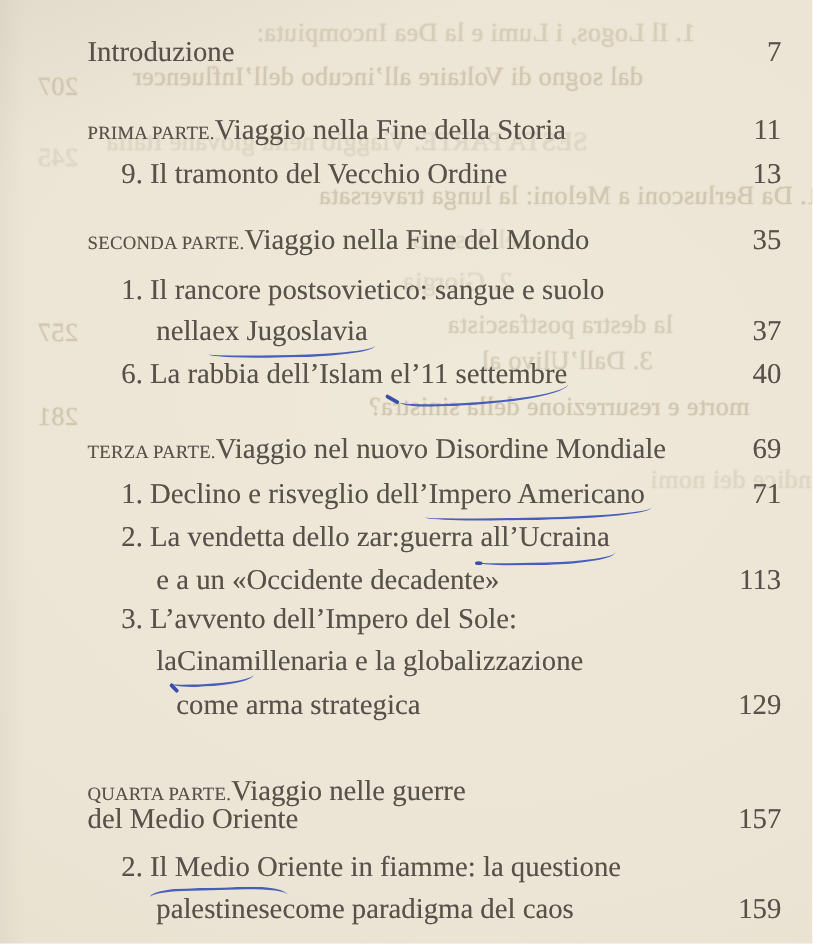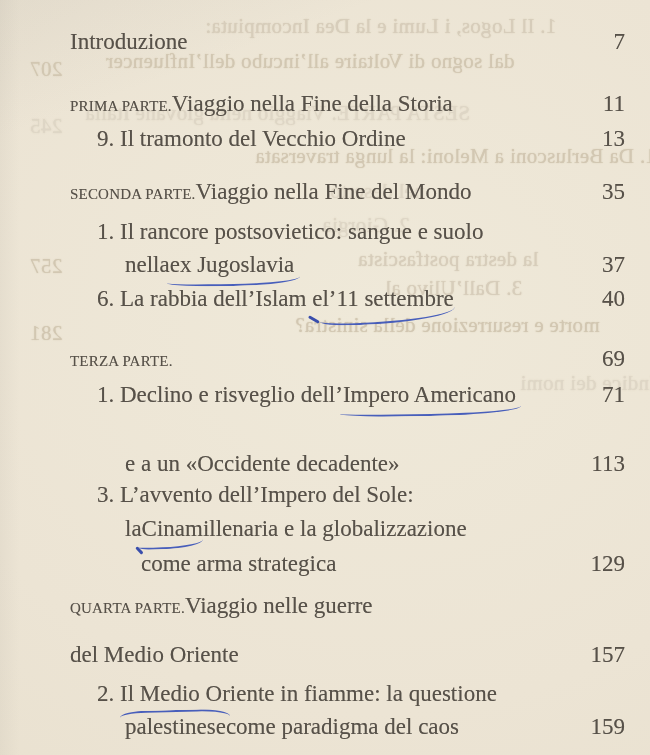--- a/index.html
+++ b/index.html
@@ -132,30 +132,36 @@
 
     <div class="row" style="top:285px;left:27px">
       <span>6. La rabbia dell’Islam e </span>
         <span class="pen" data-pen="tail-left">l’11 settembre</span>
         <span></span>
       <span class="num">40</span>
     </div>
 
     <div class="row" style="top:345px;left:0">
       <span class="sc">TERZA PARTE.</span>
+        <span> Viaggio nel nuovo Disordine Mondiale</span>
       <span class="num">69</span>
     </div>
 
     <div class="row" style="top:381px;left:27px">
       <span>1. Declino e risveglio dell’</span>
         <span class="pen" data-pen="wavy">Impero Americano</span>
         <span></span>
       <span class="num">71</span>
     </div>
 
+    <div class="row" style="top:416px;left:27px">
+      <span>2. La vendetta dello zar: </span>
+        <span class="pen" data-pen="wavy-inset">guerra all’Ucraina</span>
+        <span></span>
+    </div>
 
     <div class="row" style="top:450px;left:55px">
       <span>e a un «Occidente decadente»</span>
       <span class="num">113</span>
     </div>
 
     <div class="row" style="top:481px;left:27px">
       <span>3. L’avvento dell’Impero del Sole:</span>
     </div>
 
@@ -163,21 +169,21 @@
       <span>la </span>
         <span class="pen" data-pen="hook-left">Cina</span>
         <span> millenaria e la globalizzazione</span>
     </div>
 
     <div class="row" style="top:550px;left:71px">
       <span>come arma strategica</span>
       <span class="num">129</span>
     </div>
 
-    <div class="row" style="top:592px;left:0">
+    <div class="row" style="top:619px;left:0">
       <span class="sc">QUARTA PARTE.</span>
         <span> Viaggio nelle guerre</span>
     </div>
 
     <div class="row" style="top:641px;left:0">
       <span>del Medio Oriente</span>
       <span class="num">157</span>
     </div>
 
     <div class="row" style="top:680px;left:27px">

